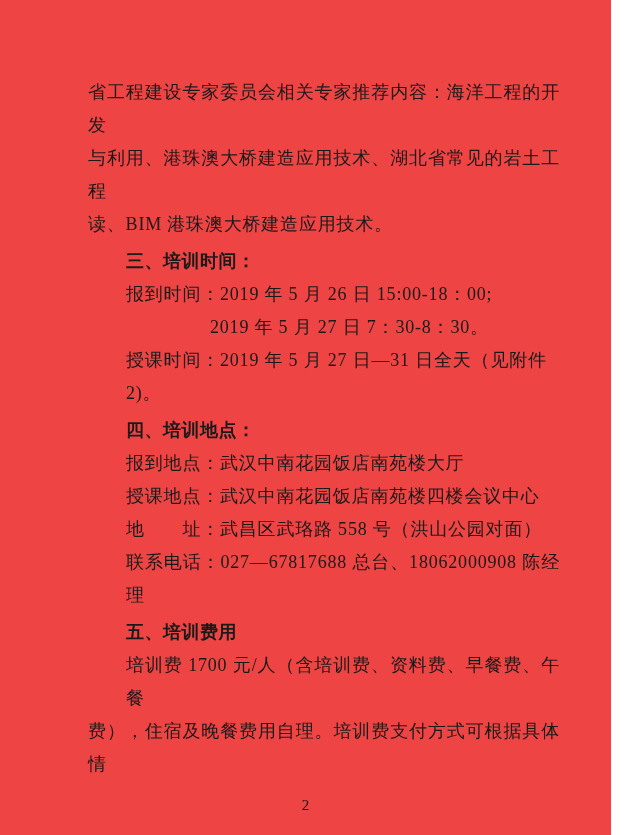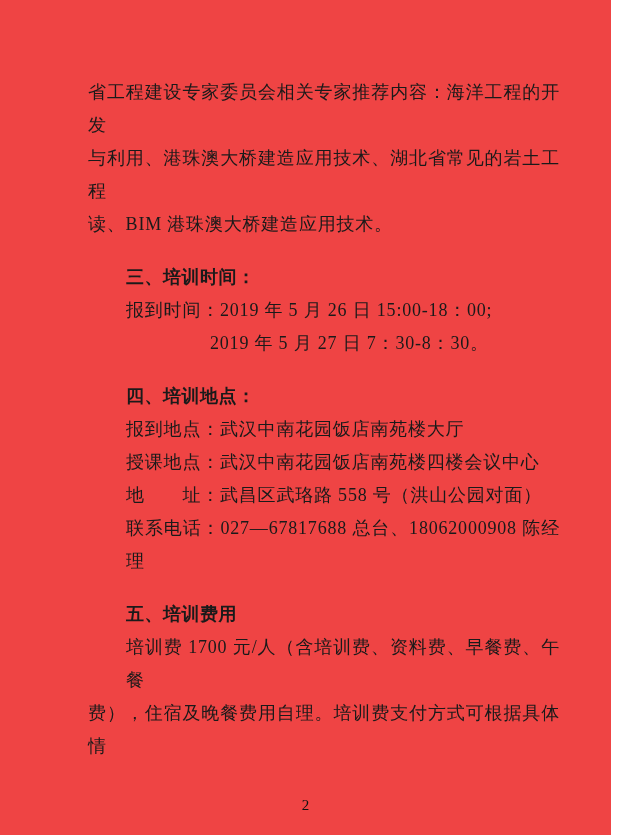--- a/index.html
+++ b/index.html
@@ -27,21 +27,21 @@
   .justify {
     text-align: justify;
     text-align-last: justify;
   }
   .indent2 { padding-left: 38px; }
   .indent-sub { padding-left: 122px; }
   .heading {
     font-weight: bold;
     font-family: "Liberation Sans", "DejaVu Sans", sans-serif;
     padding-left: 38px;
-    margin-top: 20px;
+    margin-top: 4px;
     letter-spacing: 0.5px;
   }
   .page-number {
     position: absolute;
     left: 0; top: 797px;
     width: 100%;
     text-align: center;
     font-size: 15px;
     color: #111111;
   }
@@ -50,20 +50,21 @@
 <body>
 
 <div class="page">
   <div class="content">
     <div class="line justify">省工程建设专家委员会相关专家推荐内容：海洋工程的开发</div>
     <div class="line justify">与利用、港珠澳大桥建造应用技术、湖北省常见的岩土工程</div>
     <div class="line">读、BIM 港珠澳大桥建造应用技术。</div>
     <div class="line heading">三、培训时间：</div>
     <div class="line indent2">报到时间：2019 年 5 月 26 日 15:00-18：00;</div>
     <div class="line indent-sub">2019 年 5 月 27 日 7：30-8：30。</div>
+    <div class="line indent2">授课时间：2019 年 5 月 27 日—31 日全天（见附件 2)。</div>
     <div class="line heading">四、培训地点：</div>
     <div class="line indent2">报到地点：武汉中南花园饭店南苑楼大厅</div>
     <div class="line indent2">授课地点：武汉中南花园饭店南苑楼四楼会议中心</div>
     <div class="line indent2">地　　址：武昌区武珞路 558 号（洪山公园对面）</div>
     <div class="line indent2 justify">联系电话：027—67817688 总台、18062000908 陈经理</div>
     <div class="line heading">五、培训费用</div>
     <div class="line indent2 justify">培训费 1700 元/人（含培训费、资料费、早餐费、午餐</div>
     <div class="line justify">费），住宿及晚餐费用自理。培训费支付方式可根据具体情</div>
 
   </div>

